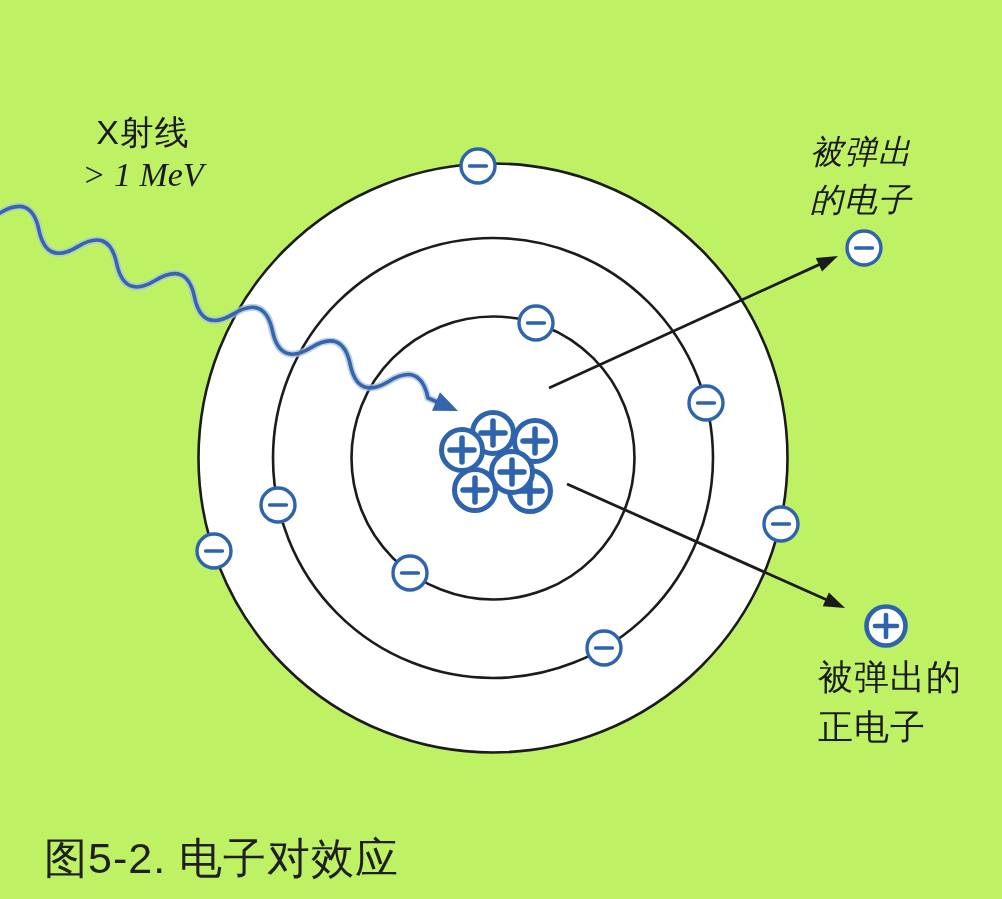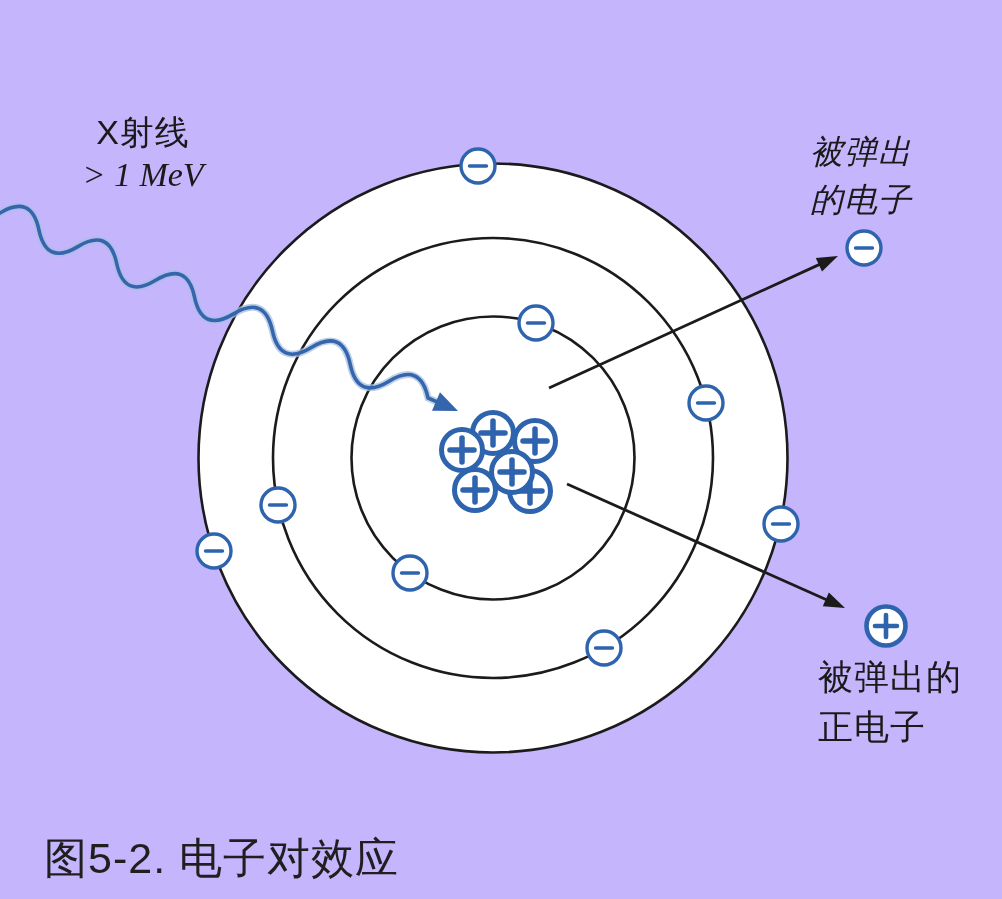--- a/index.html
+++ b/index.html
@@ -1,19 +1,19 @@
 <!DOCTYPE html>
 <html><head>
 <meta charset="utf-8">
 <style>
   html,body{margin:0;padding:0;}
   .stage{
     position:relative;
     width:1002px;height:899px;
-    background:#c4b5fd;
+    background:#bef264;
     overflow:hidden;
     font-family:"Liberation Sans", sans-serif;
   }
   .stage svg{position:absolute;left:0;top:0;}
   .lbl{position:absolute;color:#1a1a1a;}
   .xray{left:76px;top:110px;width:134px;text-align:center;}
   .xray-l1{font-size:34px;font-weight:400;letter-spacing:1px;}
   .xray-l2{font-size:34px;font-style:italic;font-family:"Liberation Serif", serif;}
   .ej-electron{left:810px;top:128px;font-size:33px;line-height:48px;letter-spacing:1px;font-style:italic;}
   .ej-positron{left:818px;top:652px;font-size:35px;line-height:50px;letter-spacing:1px;}

